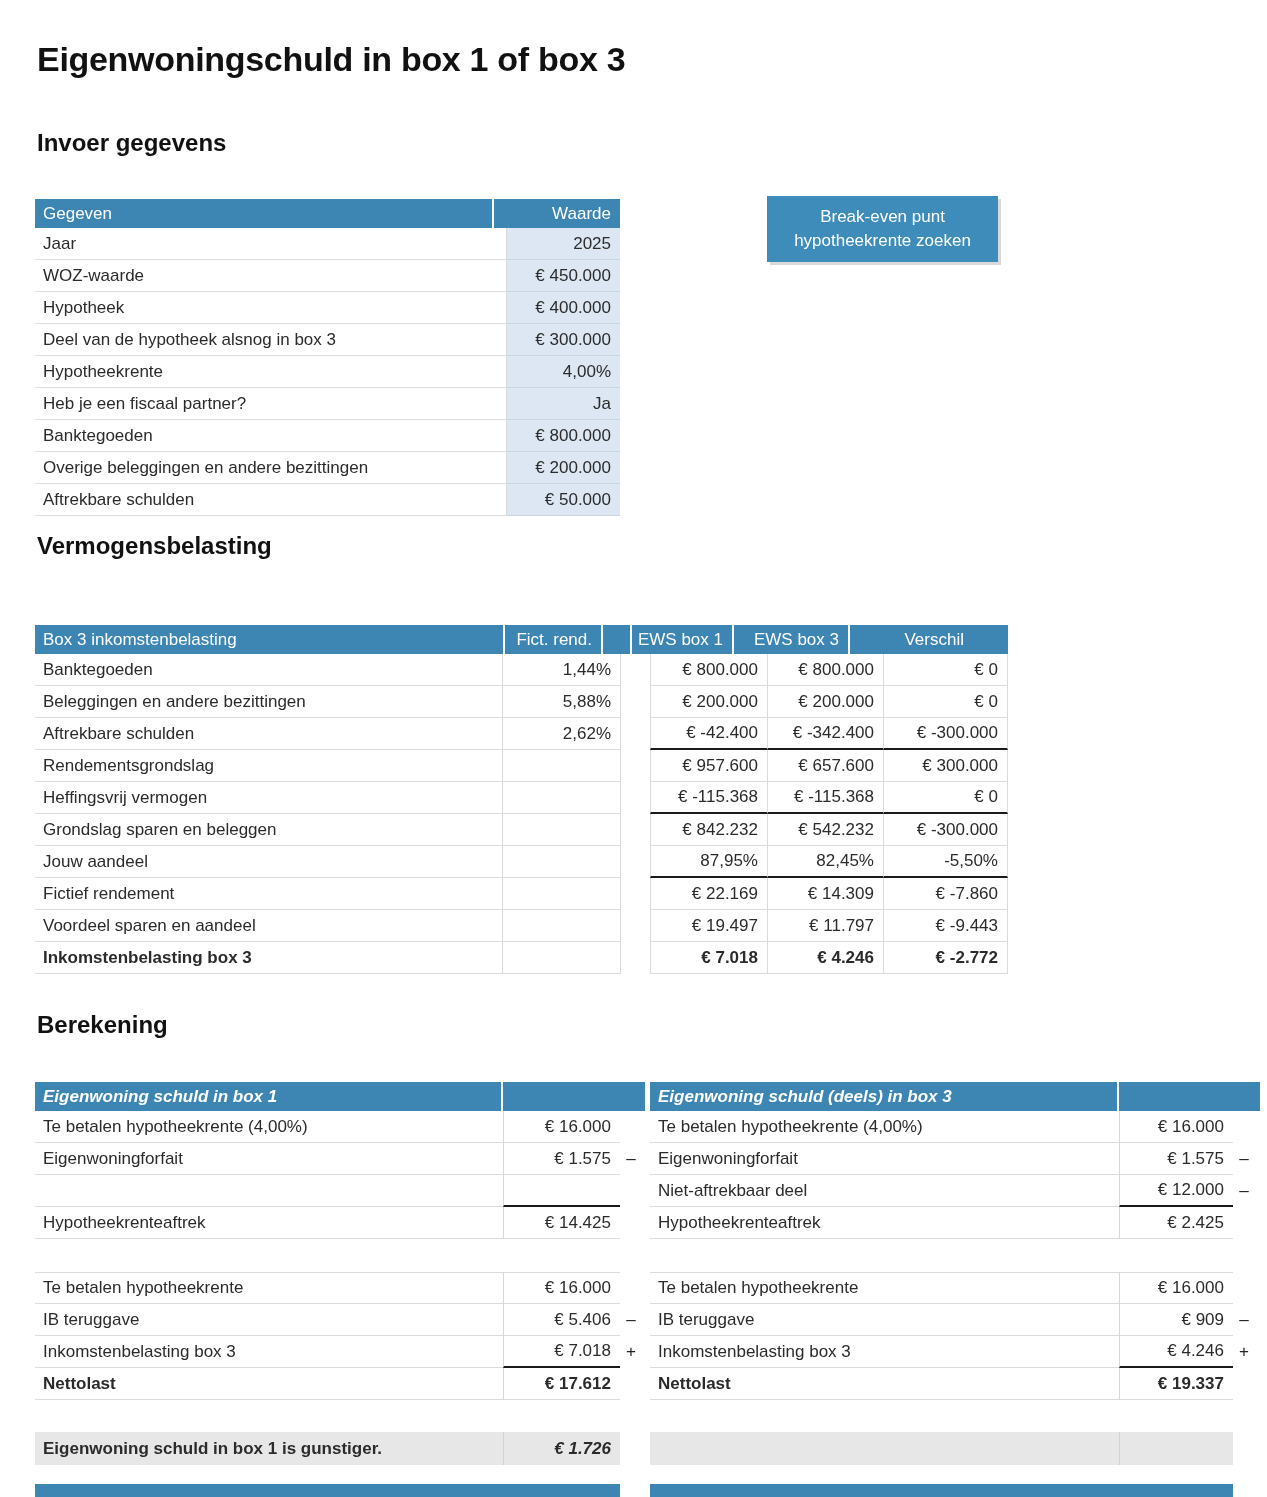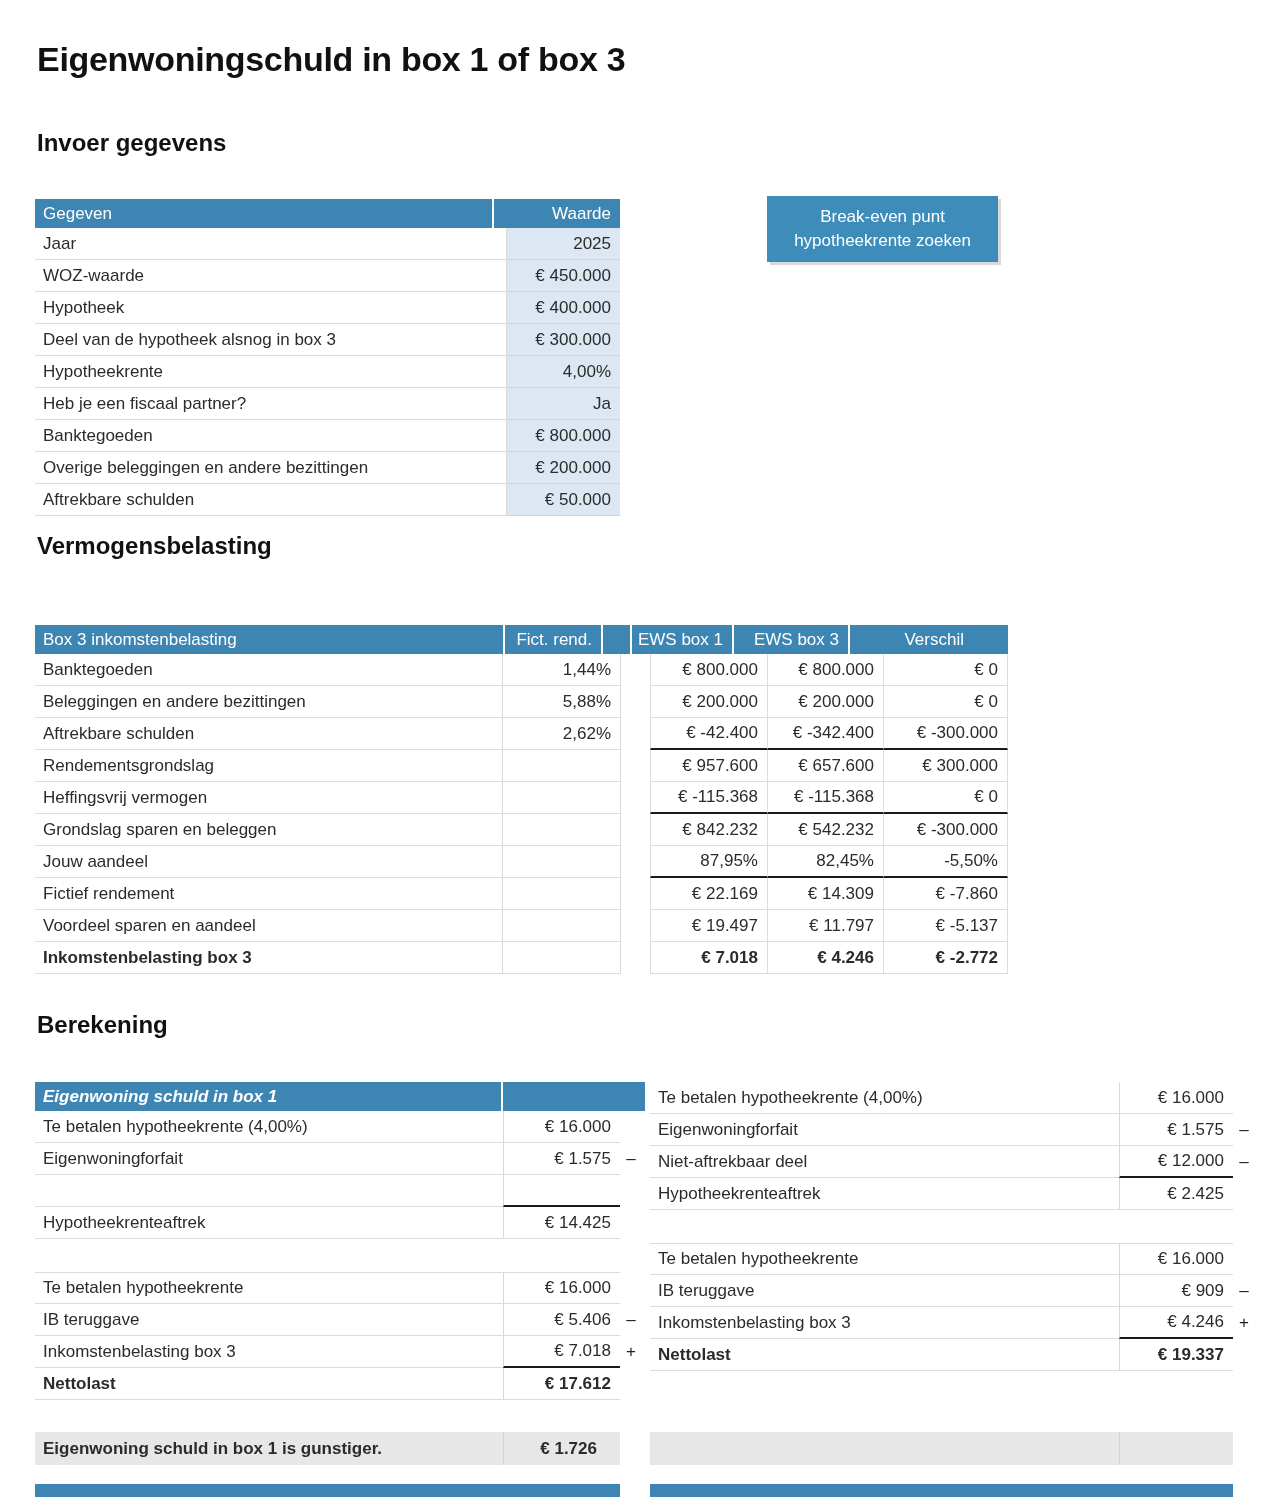--- a/index.html
+++ b/index.html
@@ -83,21 +83,21 @@
   .b-row.vsum .bv { border-bottom: 2px solid #1a1a1a; }
   .b-row.bold .bl, .b-row.bold .bv { font-weight: bold; }
   .b-row.topline .bl, .b-row.topline .bv { border-top: 1px solid #dcdcdc; }
   .b-gap { height: 33px; }
 
   
   .foot { top: 1432px; height: 33px; display: flex; align-items: center; background: #e7e7e7; font-size: 17px; font-weight: bold; }
   .foot-left  { left: 35px;  width: 585px; }
   .foot-right { left: 650px; width: 583px; font-weight: normal; }
   .foot .fl { height: 100%; display: flex; align-items: center; padding-left: 8px; }
-  .foot .fv { height: 100%; display: flex; align-items: center; justify-content: flex-end; padding-right: 23px; border-left: 1px solid #d3d3d3; }
+  .foot .fv { height: 100%; display: flex; align-items: center; justify-content: flex-end; padding-right: 9px; border-left: 1px solid #d3d3d3; font-style: italic; }
   .foot-left  .fl { width: 468px; } .foot-left  .fv { width: 117px; }
   .foot-right .fl { width: 469px; } .foot-right .fv { width: 114px; }
 
   
   .strip { top: 1484px; height: 13px; background: #3d86b4; }
   .strip-left  { left: 35px;  width: 585px; }
   .strip-right { left: 650px; width: 583px; }
 
   .h2-invoer { left: 37px; top: 129px; }
   .h2-verm   { left: 37px; top: 532px; }
@@ -232,21 +232,21 @@
       <div class="v1 cell-r">€ 22.169</div>
       <div class="v3 cell-r">€ 14.309</div>
       <div class="vv cell-r">€ -7.860</div>
     </div>
   <div class="row">
       <div class="vl cell-l">Voordeel sparen en aandeel</div>
       <div class="vf cell-r"></div>
       <div class="vs"></div>
       <div class="v1 cell-r">€ 19.497</div>
       <div class="v3 cell-r">€ 11.797</div>
-      <div class="vv cell-r">€ -5.137</div>
+      <div class="vv cell-r">€ -9.443</div>
     </div>
   <div class="row bold">
       <div class="vl cell-l">Inkomstenbelasting box 3</div>
       <div class="vf cell-r"></div>
       <div class="vs"></div>
       <div class="v1 cell-r">€ 7.018</div>
       <div class="v3 cell-r">€ 4.246</div>
       <div class="vv cell-r">€ -2.772</div>
     </div>
 </div>
@@ -295,20 +295,24 @@
       <div class="bop">+</div>
     </div>
   <div class="b-row bold">
       <div class="bl">Nettolast</div>
       <div class="bv">€ 17.612</div>
       <div class="bop"></div>
     </div>
 </div>
 
 <div class="abs bt bt-right">
+  <div class="b-hrow hdr">
+    <div class="bhl">Eigenwoning schuld (deels) in box 3</div>
+    <div class="bhv"></div>
+  </div>
   <div class="b-row">
       <div class="bl">Te betalen hypotheekrente (4,00%)</div>
       <div class="bv">€ 16.000</div>
       <div class="bop"></div>
     </div>
   <div class="b-row">
       <div class="bl">Eigenwoningforfait</div>
       <div class="bv">€ 1.575</div>
       <div class="bop">–</div>
     </div>

